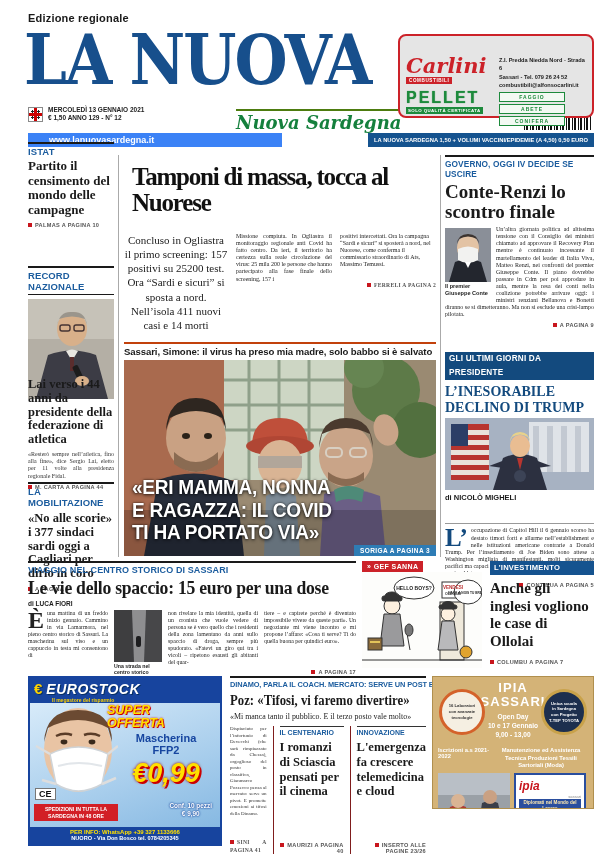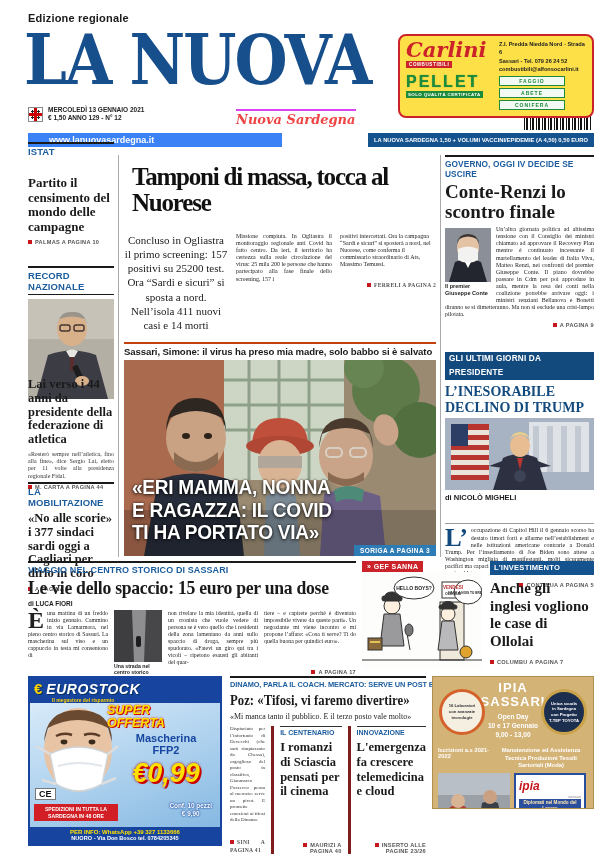--- a/index.html
+++ b/index.html
@@ -8,40 +8,40 @@
   .abs{position:absolute;}
   .ser{font-family:"Liberation Serif","DejaVu Serif",serif;}
   .jus{text-align:justify;}
   .vr{position:absolute;width:1px;background:#aaa;}
 
   
   .edition{left:28px;top:12px;font-weight:bold;font-size:11px;letter-spacing:.2px;}
   .logo{left:24px;top:26px;font-family:"DejaVu Serif",serif;font-weight:bold;font-size:61px;
         color:#174f8c;letter-spacing:-2px;line-height:1;transform:scaleY(1.12);transform-origin:top left;}
   .script{left:236px;top:109px;font-family:"DejaVu Serif",serif;font-style:italic;font-weight:bold;
-        font-size:13px;color:#ef4444;border-top:2px solid #d946ef;padding-top:1px;}
+        font-size:18px;color:#15803d;border-top:2px solid #4d7c0f;padding-top:1px;}
   .flag{left:28px;top:107px;width:15px;height:15px;border:1px solid #8a8a8a;box-sizing:border-box;
         background:
          radial-gradient(circle 2px at 27% 27%,#222 55%,transparent 60%),
          radial-gradient(circle 2px at 73% 27%,#222 55%,transparent 60%),
          radial-gradient(circle 2px at 27% 73%,#222 55%,transparent 60%),
          radial-gradient(circle 2px at 73% 73%,#222 55%,transparent 60%),
          linear-gradient(#c00,#c00) center/100% 3px no-repeat,
          linear-gradient(#c00,#c00) center/3px 100% no-repeat,#fff;}
   .dateline{left:48px;top:106px;font-size:6.5px;font-weight:bold;line-height:1.3;color:#222;}
   .webbar{left:28px;top:133px;width:254px;height:14px;background:#3b82f6;color:#fff;
         font-weight:bold;font-size:9px;line-height:14px;padding-left:21px;box-sizing:border-box;}
   .pricebar{left:368px;top:133px;width:226px;height:14px;background:#15538f;color:#fff;
         font-weight:bold;font-size:5.8px;line-height:14px;text-align:center;}
   .barcode{left:524px;top:112px;width:68px;height:18px;
         background:repeating-linear-gradient(90deg,#111 0 1px,#fff 1px 2px,#111 2px 4px,#fff 4px 6px);}
 
   
   .carlini{left:398px;top:34px;width:196px;height:84px;border:2.5px solid #cc2229;border-radius:8px;
-        background:#fde047;box-sizing:border-box;padding:4px 6px;display:flex;gap:6px;}
+        background:#e5e5e5;box-sizing:border-box;padding:20px 6px;display:flex;gap:6px;}
   .car-l{width:50%;}
   .car-name{font-family:"DejaVu Serif",serif;font-style:italic;font-weight:bold;font-size:21px;
         color:#cc2229;line-height:.95;}
   .car-sub{background:#cc2229;color:#fff;font-weight:bold;font-size:4.6px;padding:1px 3px;
         width:fit-content;letter-spacing:.6px;margin-top:1px;}
   .car-pellet{color:#1d8a3c;font-weight:bold;font-size:16px;letter-spacing:2px;margin-top:5px;
         text-shadow:0 0 1px #1d8a3c;}
   .car-quality{background:#1d8a3c;color:#fff;font-weight:bold;font-size:4.4px;padding:1px 2px;
         width:fit-content;letter-spacing:.4px;}
   .car-r{width:50%;font-weight:bold;font-size:5.6px;line-height:1.5;color:#222;}
@@ -52,21 +52,21 @@
   .kick{color:#1b5c9e;font-weight:bold;font-size:9.5px;border-top:2px solid #1a1a1a;
         padding-top:2px;letter-spacing:.1px;}
   .kickbar{background:#134a7e;color:#fff;font-weight:bold;font-size:8.2px;line-height:14px;
         padding:0 4px;letter-spacing:.2px;}
   .ref{font-weight:bold;font-size:5.6px;color:#555;letter-spacing:.3px;}
   .ref::before{content:"";display:inline-block;width:4px;height:4px;background:#c8161d;margin:0 3px 0 0;}
   .rref{text-align:right;}
 
   
   .sec-istat{left:28px;top:142px;width:86px;}
-  .sec-istat .t{font-size:13px;line-height:1.12;font-weight:bold;margin:19px 0 5px;}
+  .sec-istat .t{font-size:13px;line-height:1.12;font-weight:bold;margin:2px 0 5px;}
   .sec-record{left:28px;top:266px;width:86px;}
   .sec-record .kick{border-bottom:1px solid #1a1a1a;padding-bottom:2px;}
   .recphoto{margin-top:4px;width:86px;height:100px;}
   .sec-lai{left:28px;top:378px;width:86px;}
   .sec-lai .t{font-size:12.5px;line-height:1.1;font-weight:bold;}
   .sec-lai .b{font-size:6px;line-height:1.22;color:#333;margin:4px 0;}
   .sec-mob{left:28px;top:482px;width:86px;}
   .sec-mob .t{font-size:12.5px;line-height:1.1;font-weight:bold;margin:4px 0 5px;}
 
   
@@ -149,21 +149,21 @@
   .euro-face{position:absolute;left:2px;top:24px;}
 
   
   .din{left:230px;top:676px;width:196px;}
   .din .kick{font-size:7.4px;letter-spacing:-.1px;white-space:nowrap;}
   .din .t{font-size:15px;font-weight:bold;white-space:nowrap;transform:scaleX(.85);
         transform-origin:left;margin:3px 0 2px;}
   .din .st{font-size:8.5px;white-space:nowrap;transform:scaleX(.93);transform-origin:left;color:#222;}
   .din-row{display:flex;gap:6px;margin-top:5px;}
   .din-c1{width:40px;font-size:5px;line-height:1.3;color:#333;display:flex;flex-direction:column;min-height:128px;}
-  .din-c{border-left:3px solid #7f1d1d;padding-left:6px;display:flex;flex-direction:column;min-height:128px;}
+  .din-c{border-left:1px solid #7f1d1d;padding-left:6px;display:flex;flex-direction:column;min-height:128px;}
   .din-c .kick2{color:#1b5c9e;font-weight:bold;font-size:7px;border-top:1px solid #333;padding-top:2px;}
   .din-c .tt{font-size:12.5px;line-height:1.18;font-weight:bold;margin-top:4px;}
   .mt-auto{margin-top:auto;}
 
   
   .ipia{left:432px;top:676px;width:162px;height:133px;background:#d4b377;border:1px solid #b08f4e;
         box-sizing:border-box;padding:4px 5px;overflow:hidden;}
   .circ{border-radius:50%;width:46px;height:46px;display:flex;align-items:center;justify-content:center;
         text-align:center;font-weight:bold;font-size:4.2px;line-height:1.35;padding:5px;box-sizing:border-box;
         position:absolute;top:12px;}

